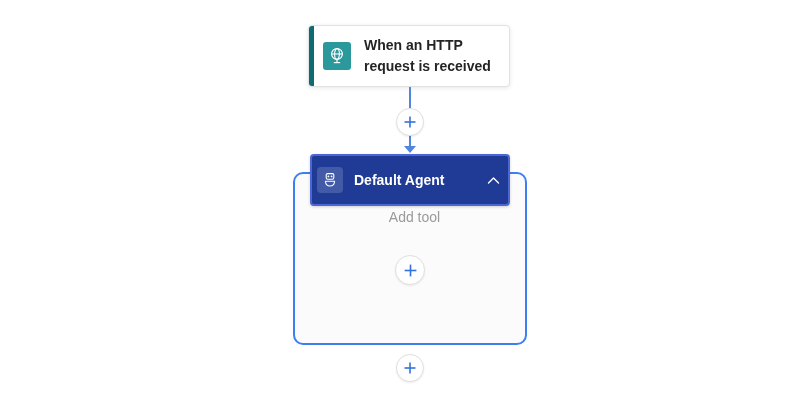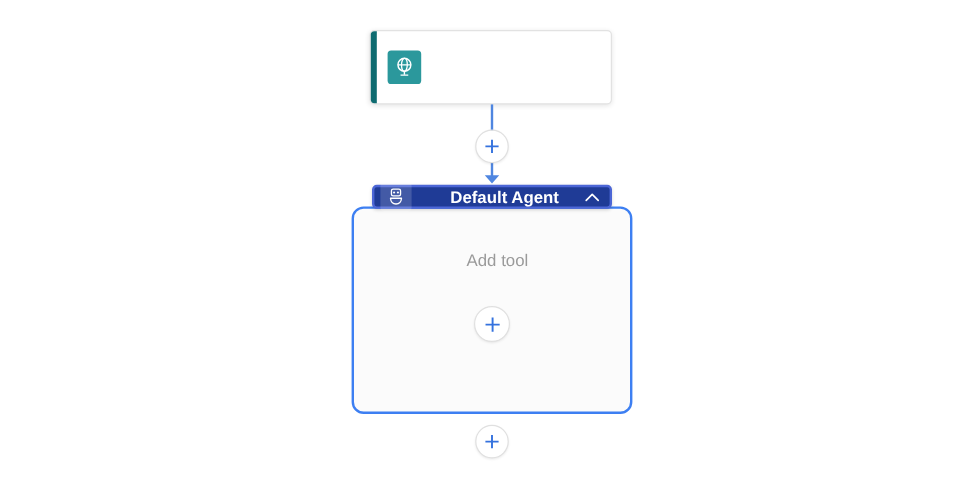--- a/index.html
+++ b/index.html
@@ -85,29 +85,28 @@
   }
   .add-tool-label{
     position:absolute;left:293px;top:209px;width:243px;
     text-align:center;
     font-size:14px;color:#9a9a9a;
   }
 
   
   .agent-header{
     position:absolute;left:310px;top:154px;
-    width:200px;height:20px;
+    width:200px;height:52px;
     background:var(--agent-navy,#1f3b96);
     border:2px solid var(--selection-blue,#4c66d6);
     border-radius:4px;
     box-sizing:border-box;
     display:flex;align-items:center;
     box-shadow:0 1px 3px rgba(0,0,0,0.18);
     cursor:pointer;
-    text-align:center;
   }
   .agent-icon{
     width:26px;height:26px;margin-left:5px;flex:0 0 auto;
     background:rgba(255,255,255,0.16);
     border-radius:4px;
     display:flex;align-items:center;justify-content:center;
   }
   .agent-title{
     margin-left:11px;
     font-size:14px;font-weight:700;color:#ffffff;
@@ -129,20 +128,21 @@
     <div class="trigger-accent"></div>
     <div class="trigger-icon">
       <svg width="20" height="20" viewBox="0 0 20 20" aria-hidden="true">
         <circle cx="10" cy="8" r="5.4" fill="none" stroke="#ffffff" stroke-width="1.2"></circle>
         <ellipse cx="10" cy="8" rx="2.4" ry="5.4" fill="none" stroke="#ffffff" stroke-width="1.1"></ellipse>
         <line x1="4.6" y1="8" x2="15.4" y2="8" stroke="#ffffff" stroke-width="1.1"></line>
         <line x1="10" y1="13.4" x2="10" y2="16.2" stroke="#ffffff" stroke-width="1.2"></line>
         <line x1="6.8" y1="16.6" x2="13.2" y2="16.6" stroke="#ffffff" stroke-width="1.2"></line>
       </svg>
     </div>
+    <div class="trigger-title">When an HTTP request is received</div>
   </div>
 
   <div class="connector-line line-1"></div>
   <div class="arrowhead-down"></div>
   <button class="plus-btn plus-between">
     <svg width="14" height="14" viewBox="0 0 14 14" aria-hidden="true">
       <line x1="7" y1="1.5" x2="7" y2="12.5" stroke="#3572de" stroke-width="1.6"></line>
       <line x1="1.5" y1="7" x2="12.5" y2="7" stroke="#3572de" stroke-width="1.6"></line>
     </svg>
   </button>

